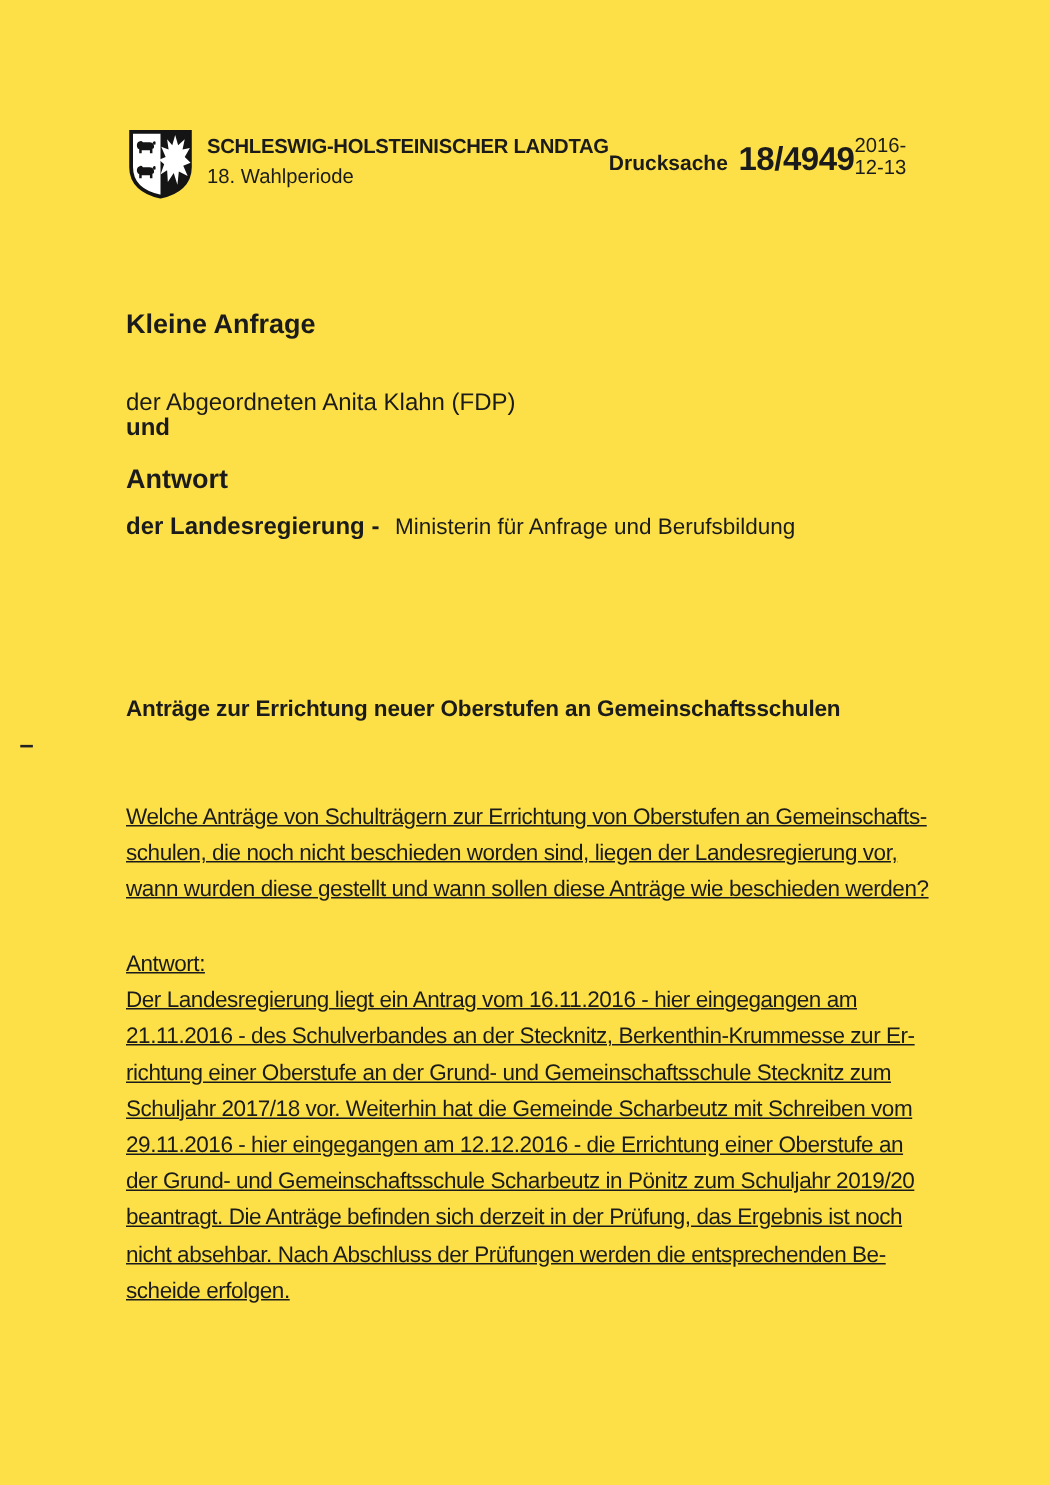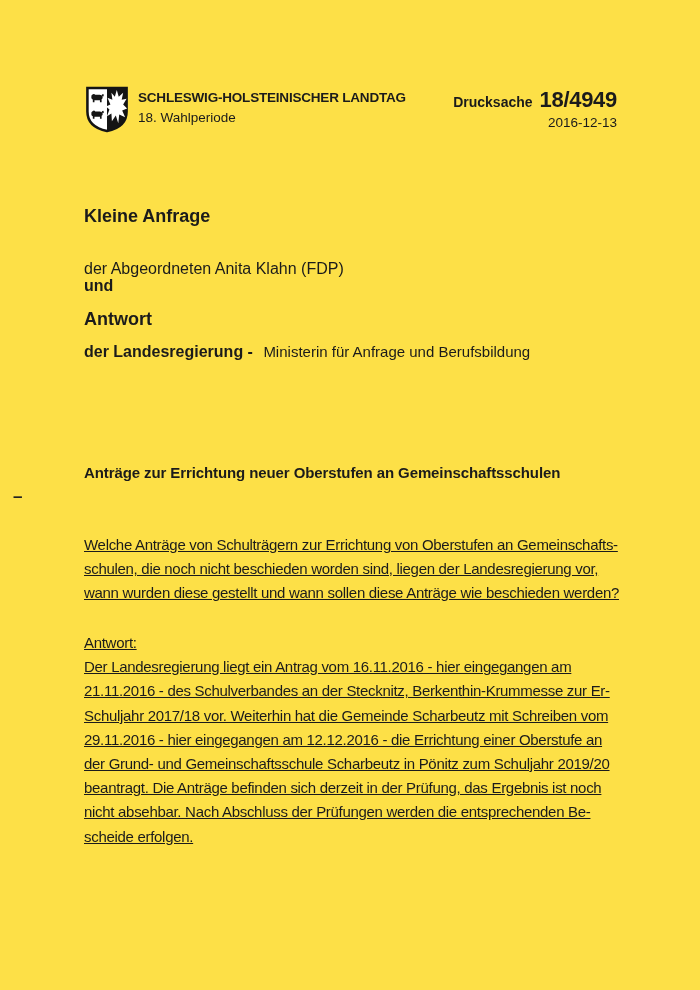--- a/index.html
+++ b/index.html
@@ -26,21 +26,21 @@
   .header-left {
     margin-left: 8px; margin-top: 4px;
   }
   .parliament-name {
     font-size: 13.5px; font-weight: 700; letter-spacing: -0.2px;
     white-space: nowrap;
   }
   .term { font-size: 13.5px; margin-top: 5px; }
   .header-right {
     margin-left: auto;
-    display: flex; flex-direction: column; align-items: flex-end;
+    display: flex; flex-direction: row; align-items: flex-end;
     margin-top: 1px;
   }
   .doc-line { display: flex; align-items: baseline; white-space: nowrap; }
   .doc-type { font-size: 14px; font-weight: 700; margin-right: 7px; }
   .doc-number { font-size: 22px; font-weight: 700; letter-spacing: -0.3px; }
   .doc-date { font-size: 13.5px; margin-top: 2px; }
 
   
   .title-row { position: absolute; left: 84px; white-space: nowrap; line-height: 1.15; }
   .t-kleine   { top: 206px; font-size: 18px; font-weight: 700; }
@@ -128,20 +128,21 @@
   <div class="bodyblock question-block">
     <div class="textline">Welche Anträge von Schulträgern zur Errichtung von Oberstufen an Gemeinschafts-</div>
     <div class="textline">schulen, die noch nicht beschieden worden sind, liegen der Landesregierung vor,</div>
     <div class="textline">wann wurden diese gestellt und wann sollen diese Anträge wie beschieden werden?</div>
   </div>
 
   <div class="bodyblock answer-block">
     <div class="textline">Antwort:</div>
     <div class="textline">Der Landesregierung liegt ein Antrag vom 16.11.2016 - hier eingegangen am</div>
     <div class="textline">21.11.2016 - des Schulverbandes an der Stecknitz, Berkenthin-Krummesse zur Er-</div>
+    <div class="textline">richtung einer Oberstufe an der Grund- und Gemeinschaftsschule Stecknitz zum</div>
     <div class="textline">Schuljahr 2017/18 vor. Weiterhin hat die Gemeinde Scharbeutz mit Schreiben vom</div>
     <div class="textline">29.11.2016 - hier eingegangen am 12.12.2016 - die Errichtung einer Oberstufe an</div>
     <div class="textline">der Grund- und Gemeinschaftsschule Scharbeutz in Pönitz zum Schuljahr 2019/20</div>
     <div class="textline">beantragt. Die Anträge befinden sich derzeit in der Prüfung, das Ergebnis ist noch</div>
     <div class="textline">nicht absehbar. Nach Abschluss der Prüfungen werden die entsprechenden Be-</div>
     <div class="textline">scheide erfolgen.</div>
   </div>
 
 </div>
 

